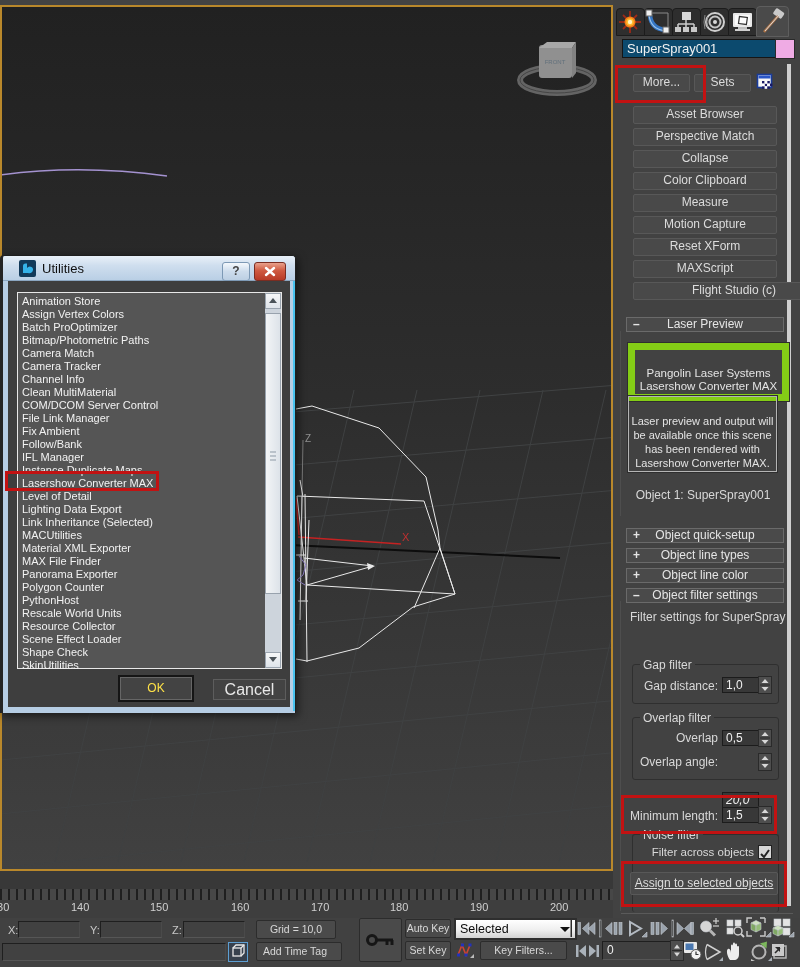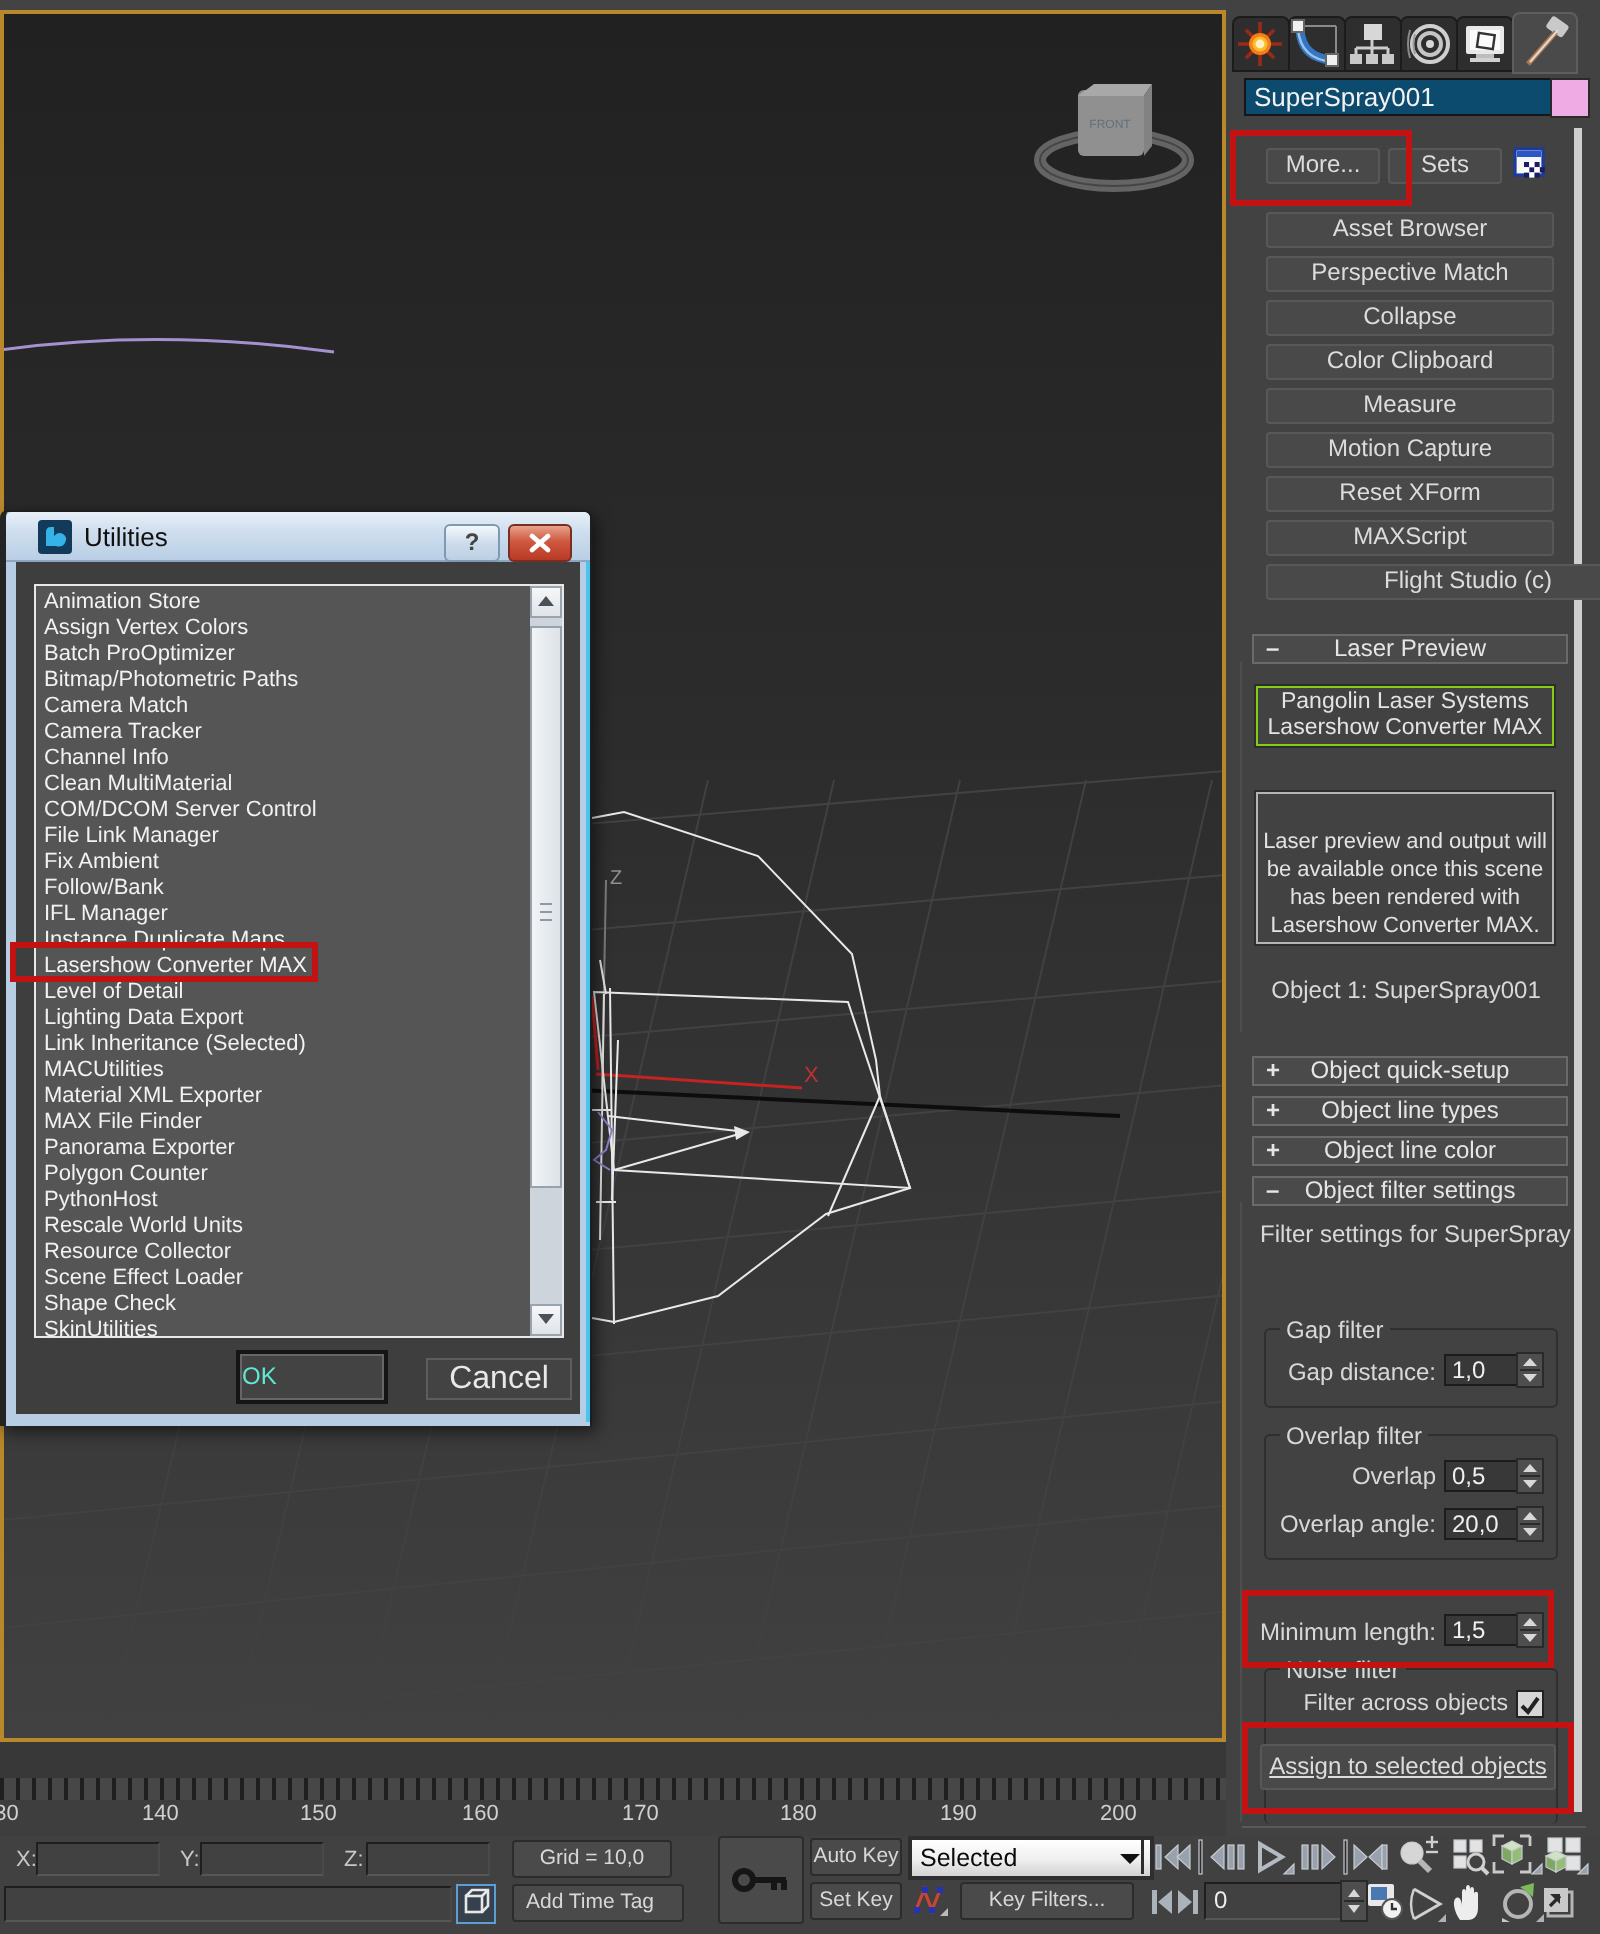--- a/index.html
+++ b/index.html
@@ -211,21 +211,21 @@
   <div class="pbtn" style="top:128px;">Perspective Match</div>
   <div class="pbtn" style="top:150px;">Collapse</div>
   <div class="pbtn" style="top:172px;">Color Clipboard</div>
   <div class="pbtn" style="top:194px;">Measure</div>
   <div class="pbtn" style="top:216px;">Motion Capture</div>
   <div class="pbtn" style="top:238px;">Reset XForm</div>
   <div class="pbtn" style="top:260px;">MAXScript</div>
   <div class="pbtn" style="top:282px;padding-left:29px;">Flight Studio (c)</div>
 
   <div class="roll" style="top:317px;"><b>–</b>Laser Preview</div>
-  <div class="abs" style="left:15px;top:343px;width:147px;height:27px;border:1px solid #84cc16;outline:1px solid #2e2e2e;color:#e3e3e3;font-size:11.5px;text-align:center;line-height:13px;padding-top:1px;white-space:nowrap;">Pangolin Laser Systems<br>Lasershow Converter MAX</div>
+  <div class="abs" style="left:15px;top:343px;width:147px;height:27px;border:7px solid #84cc16;outline:1px solid #2e2e2e;color:#e3e3e3;font-size:11.5px;text-align:center;line-height:13px;padding-top:17px;white-space:nowrap;">Pangolin Laser Systems<br>Lasershow Converter MAX</div>
   <div class="abs" style="left:15px;top:396px;width:147px;height:57px;border:1px solid #b5b5b5;outline:1px solid #2e2e2e;color:#e3e3e3;font-size:11px;text-align:center;line-height:14px;padding-top:17px;white-space:nowrap;">Laser preview and output will<br>be available once this scene<br>has been rendered with<br>Lasershow Converter MAX.</div>
   <div class="abs lab" style="left:0;top:488px;width:180px;text-align:center;">Object 1: SuperSpray001</div>
 
   <div class="roll" style="top:528px;"><b>+</b>Object quick-setup</div>
   <div class="roll" style="top:548px;"><b>+</b>Object line types</div>
   <div class="roll" style="top:568px;"><b>+</b>Object line color</div>
   <div class="roll" style="top:588px;"><b>–</b>Object filter settings</div>
   <div class="abs lab" style="left:17px;top:610px;">Filter settings for SuperSpray</div>
 
   <div class="grp" style="top:664px;height:38px;">
@@ -247,21 +247,21 @@
   <div class="abs lab" style="right:82px;top:731px;">Overlap</div>
   <div class="fld" style="left:109px;top:730px;">0,5</div>
   <div class="spin" style="left:145px;top:729px;">
     <svg width="12" height="16">
         <polygon points="6,2 9.5,6 2.5,6" fill="#d8d8d8"></polygon>
         <polygon points="6,14 9.5,10 2.5,10" fill="#d8d8d8"></polygon>
         <line x1="1" y1="8" x2="11" y2="8" stroke="#2a2a2a"></line>
       </svg>
   </div>
   <div class="abs lab" style="right:82px;top:755px;">Overlap angle:</div>
-  <div class="fld" style="left:109px;top:754px;">20,0</div>
+  <div class="fld" style="left:109px;top:792px;font-style:italic;">20,0</div>
   <div class="spin" style="left:145px;top:753px;">
     <svg width="12" height="16">
         <polygon points="6,2 9.5,6 2.5,6" fill="#d8d8d8"></polygon>
         <polygon points="6,14 9.5,10 2.5,10" fill="#d8d8d8"></polygon>
         <line x1="1" y1="8" x2="11" y2="8" stroke="#2a2a2a"></line>
       </svg>
   </div>
 
   <div class="grp" style="top:834px;height:77px;border-bottom:none;">
     <div class="grplab">Noise filter</div>
@@ -498,21 +498,21 @@
               <line x1="4" y1="138" x2="10" y2="138"></line>
               <line x1="4" y1="142" x2="10" y2="142"></line>
               <line x1="4" y1="146" x2="10" y2="146"></line>
             </g>
           </svg>
       </div>
     </div>
   </div>
 
   <div class="abs" style="left:117px;top:421px;width:70px;height:21px;background:#434343;border:1px solid #666;
-       outline:2px solid #151515;color:#5eead4;font-size:12px;line-height:21px;">OK</div>
+       outline:2px solid #151515;color:#fde047;font-size:12px;text-align:center;line-height:21px;">OK</div>
   <div class="abs" style="left:210px;top:423px;width:71px;height:19px;background:#434343;border:1px solid #5d5d5d;
        color:#e8e8e8;font-size:16px;text-align:center;line-height:19px;">Cancel</div>
 </div>
 
 <div class="red" style="left:615px;top:65px;width:85px;height:32px;"></div>
 <div class="red" style="left:5px;top:471px;width:148px;height:14px;"></div>
 <div class="red" style="left:621px;top:795px;width:150px;height:33px;"></div>
 <div class="red" style="left:621px;top:861px;width:160px;height:40px;"></div>
 
 </body></html>

